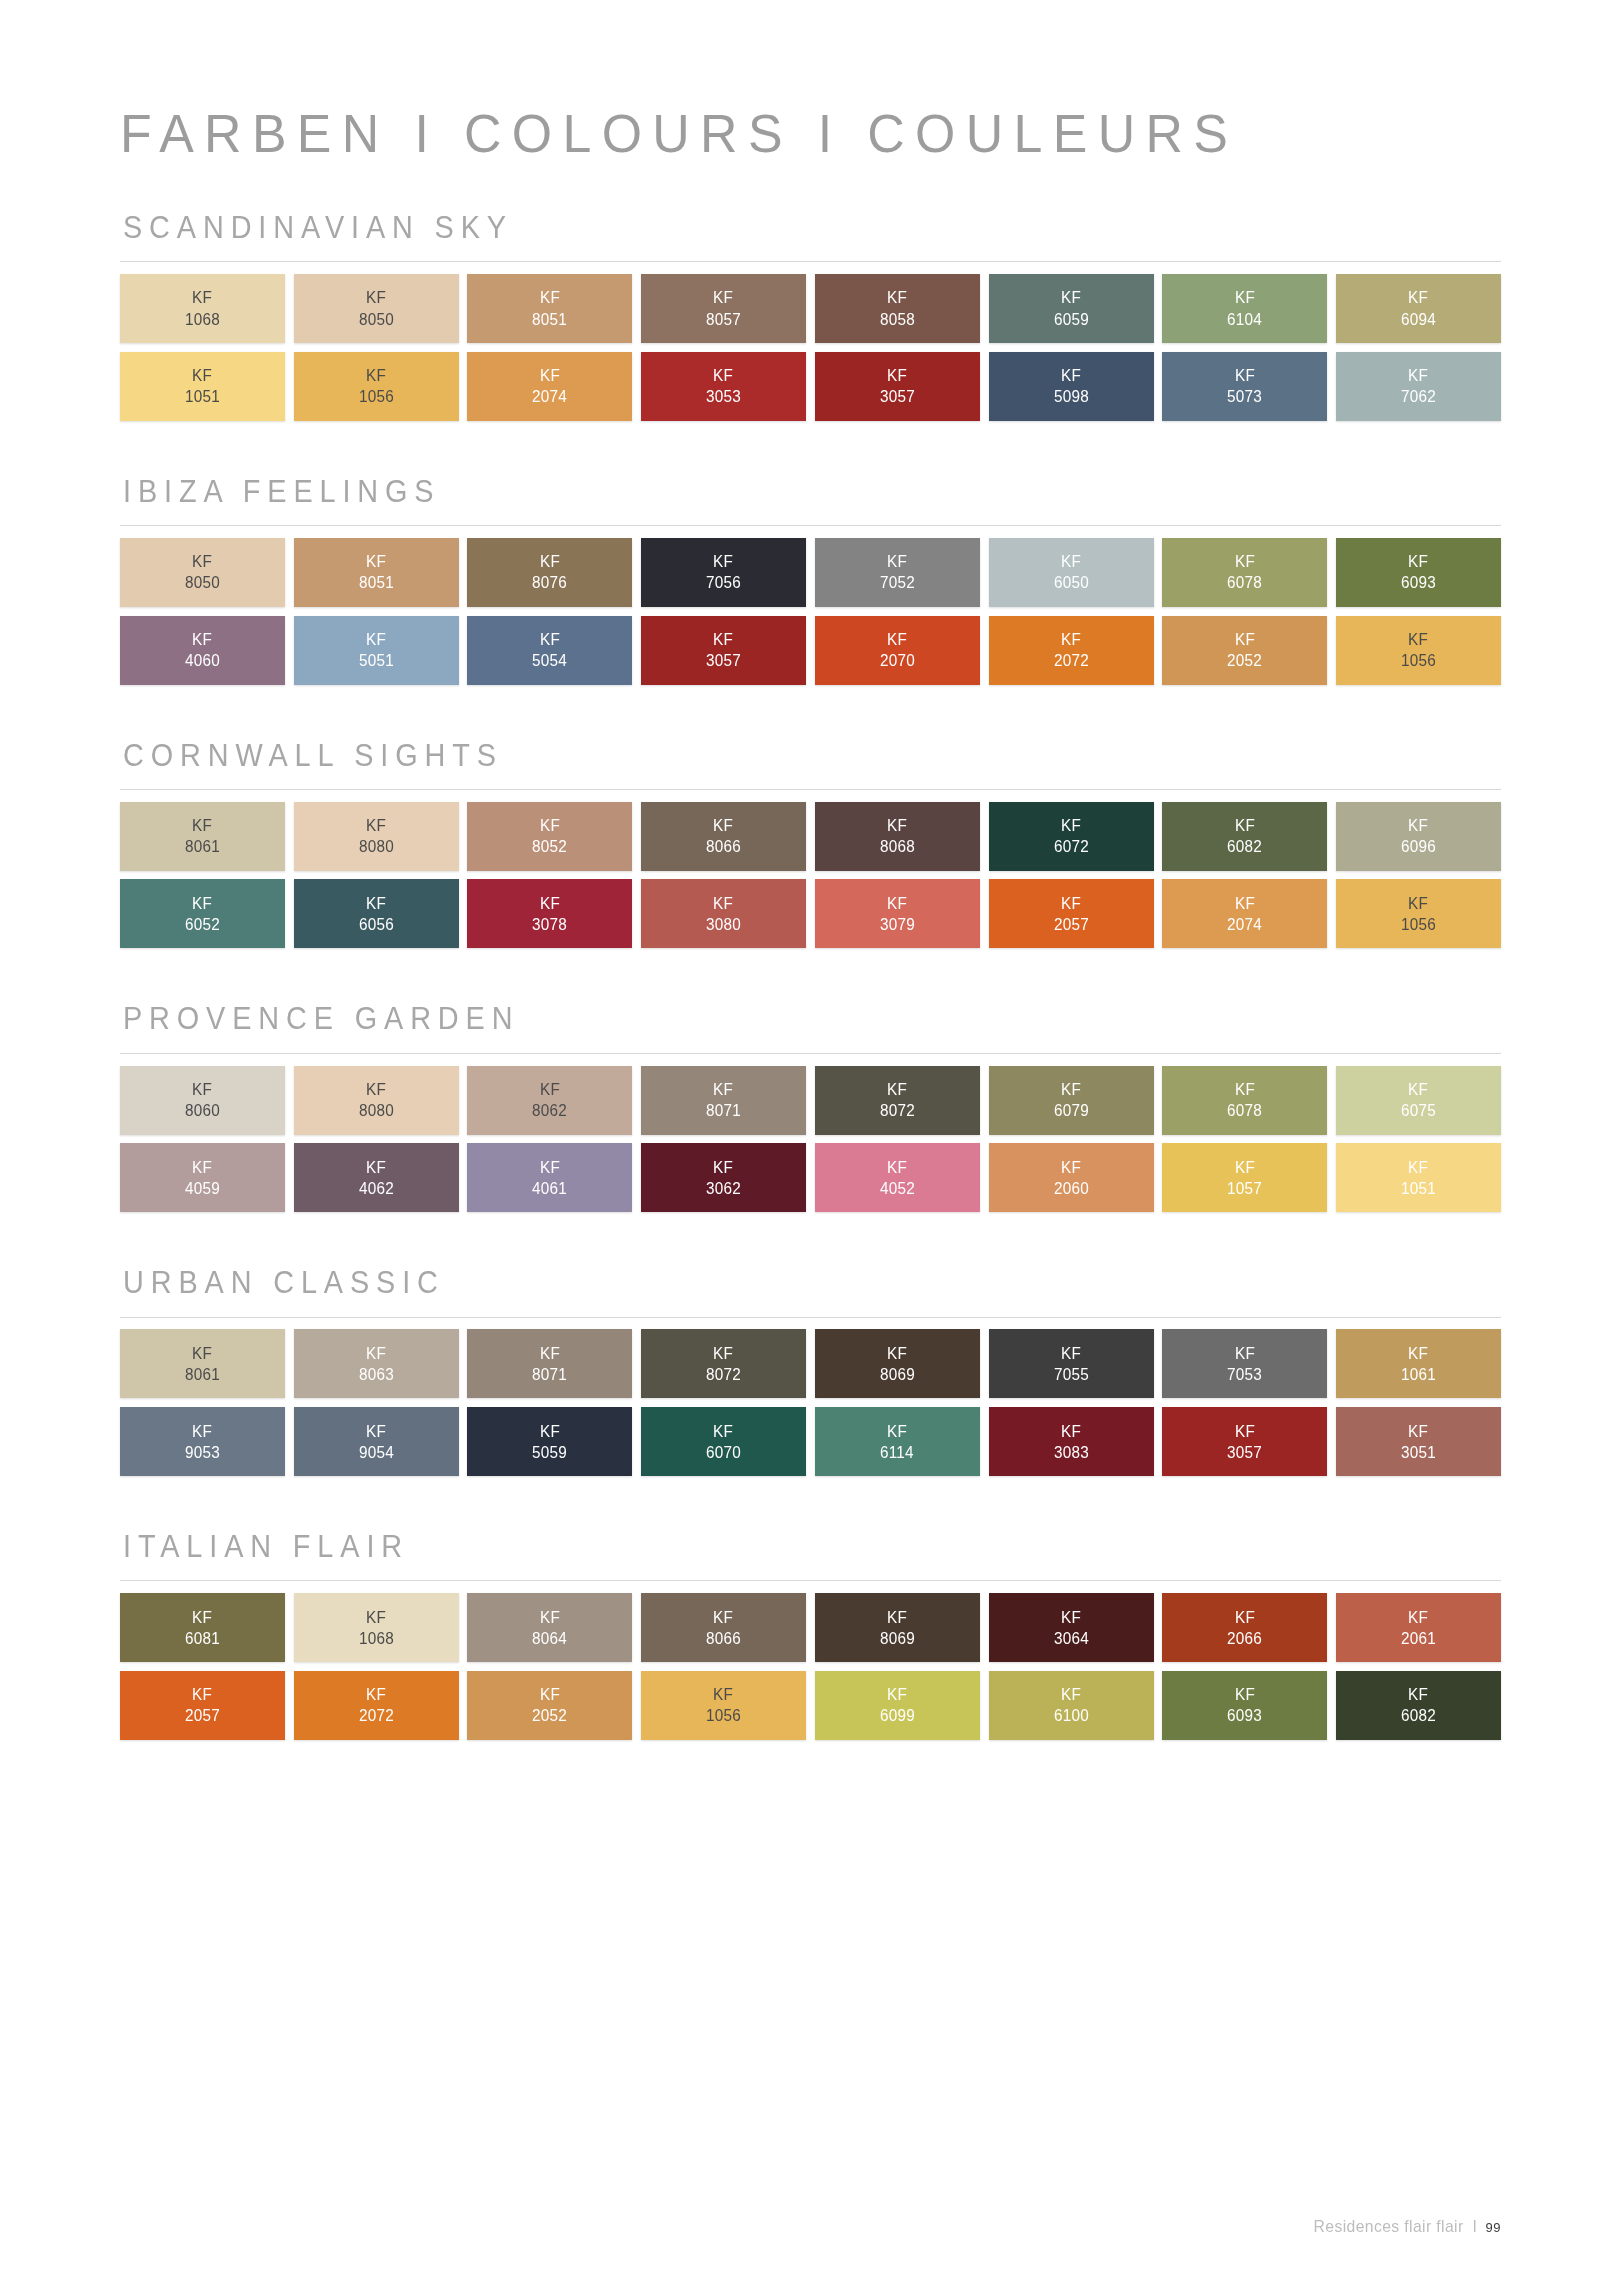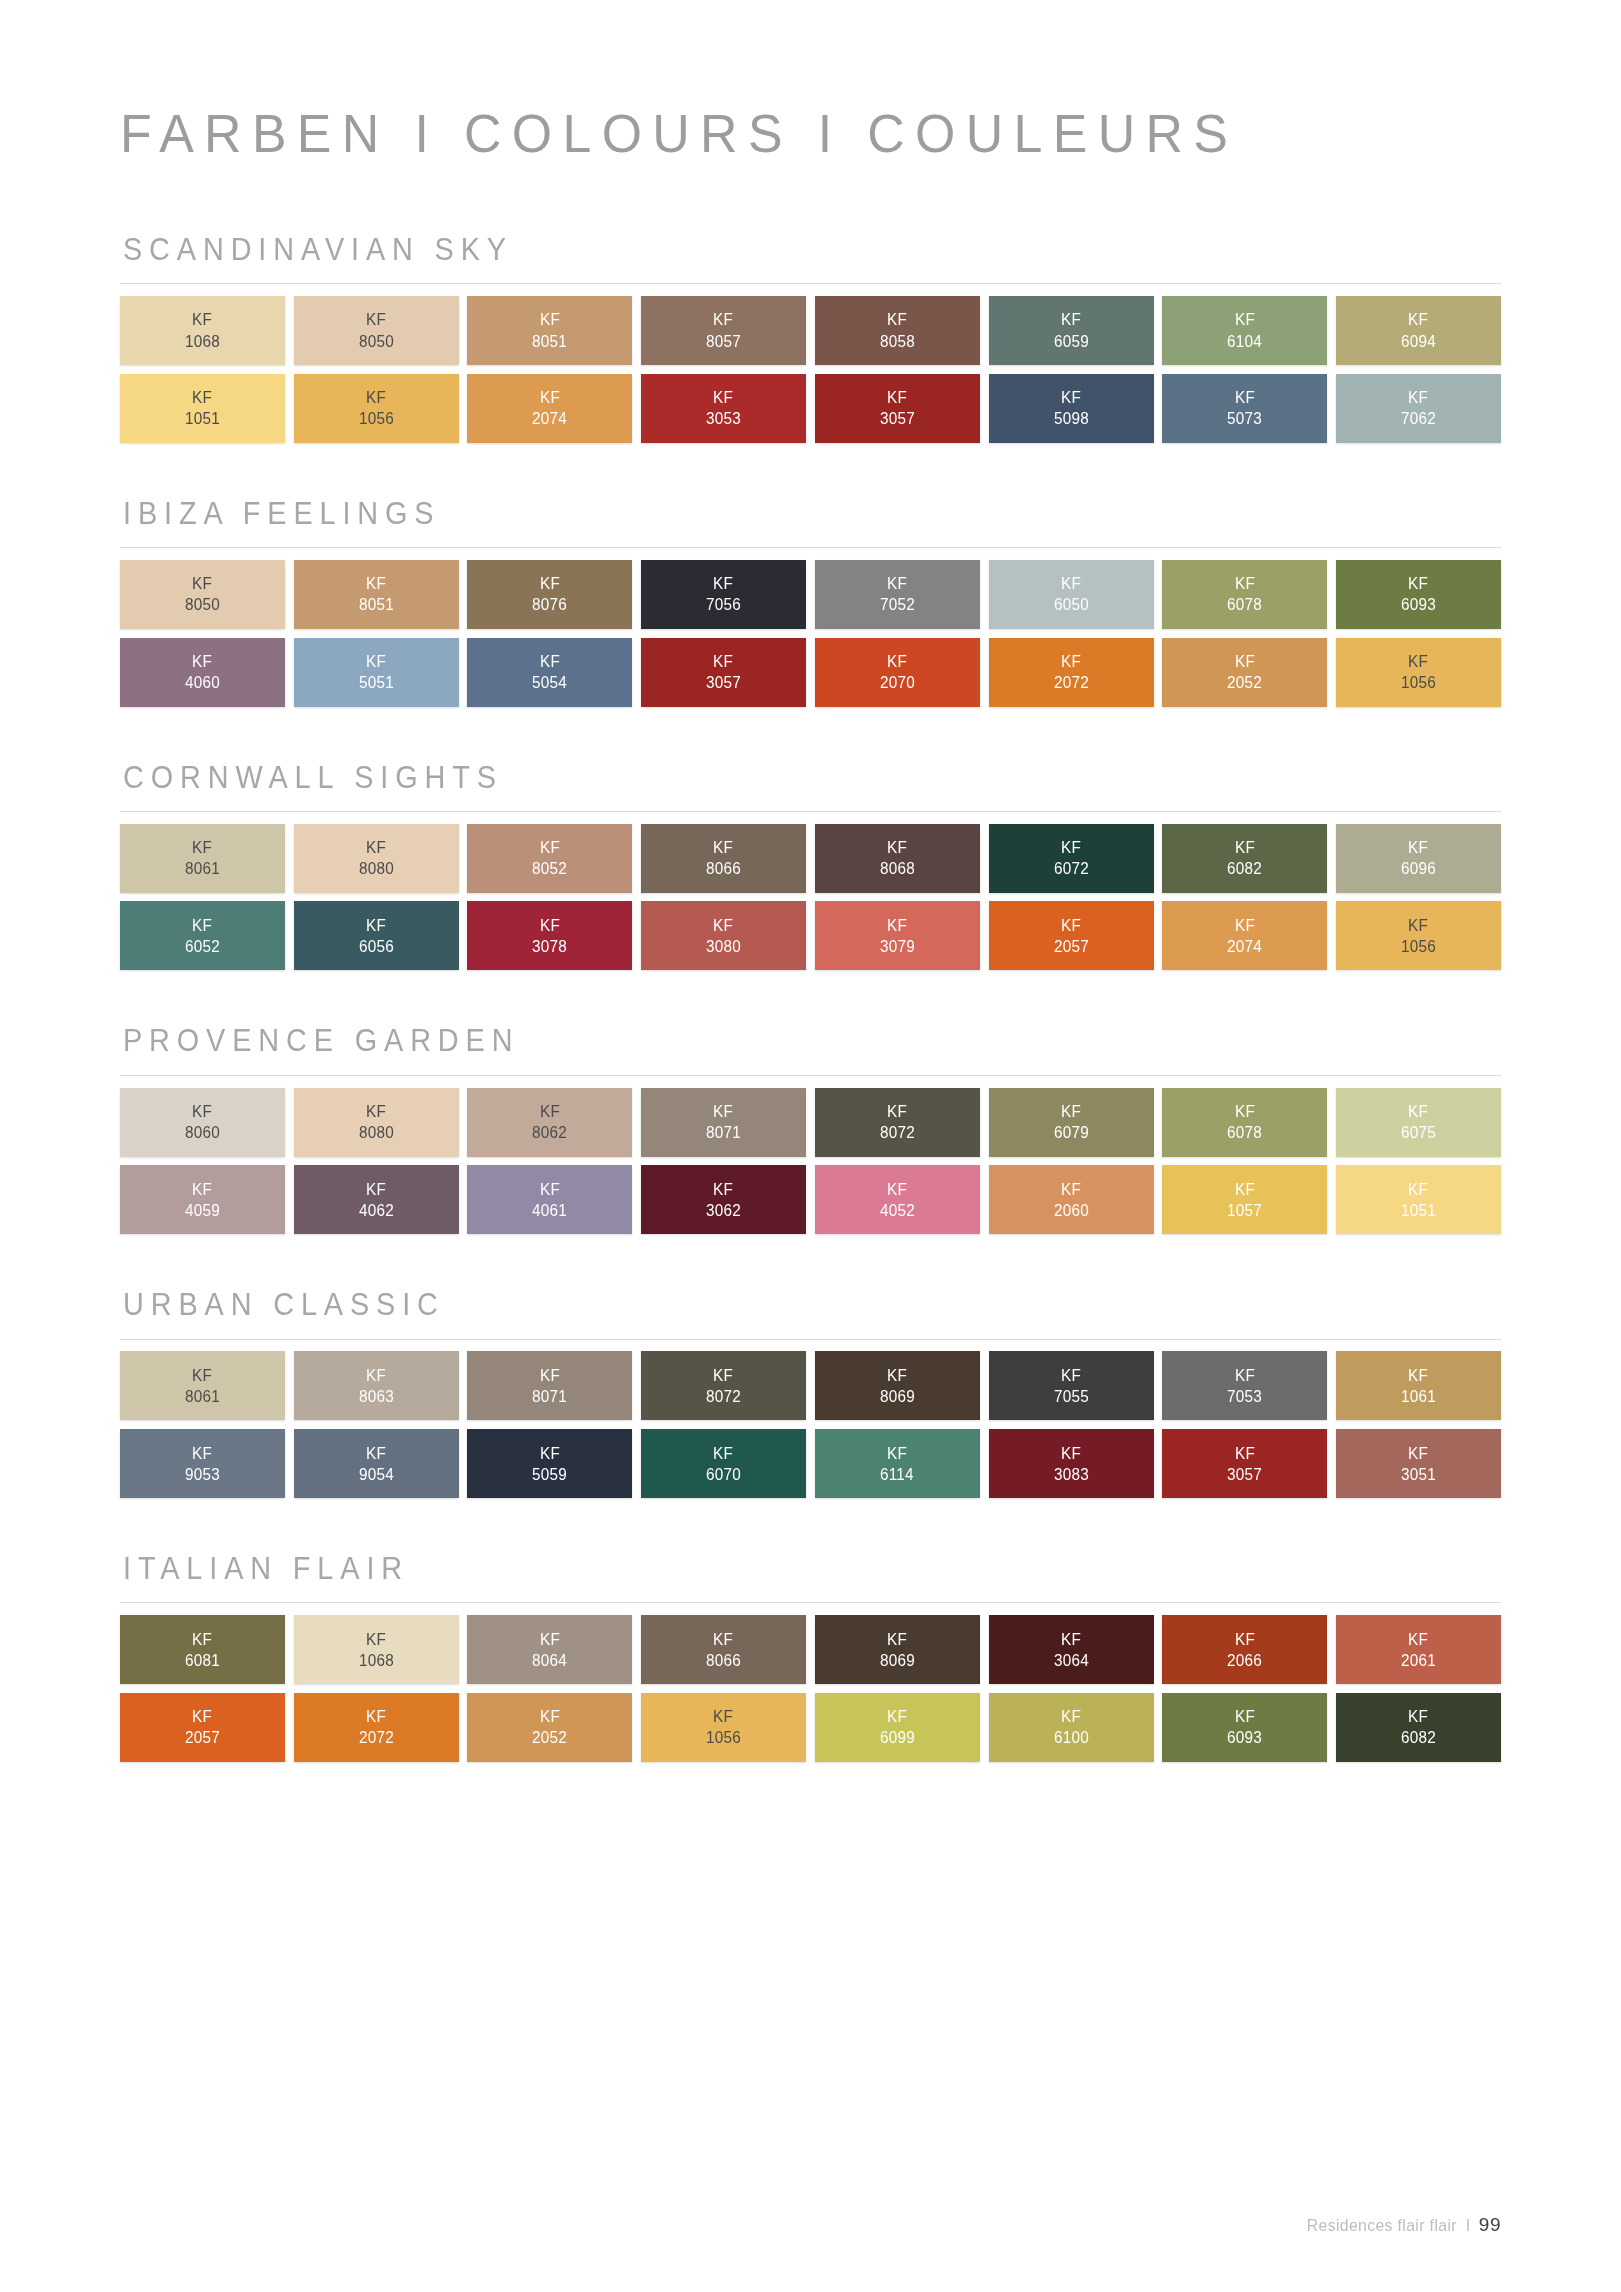--- a/index.html
+++ b/index.html
@@ -34,21 +34,21 @@
     line-height: 1;
     white-space: nowrap;
     transform: scaleX(0.96);
     transform-origin: left center;
   }
 
   
   .section {
     margin-top: 55px;
   }
-  .section.first { margin-top: 74px; }
+  .section.first { margin-top: 52px; }
 
   .section-title {
     margin: 0 0 0 2.9px;
     font-size: 31px;
     font-weight: 300;
     letter-spacing: 7.4px;
     color: #a7a7a7;
     line-height: 1.05;
     white-space: nowrap;
     transform: scaleX(0.93);
@@ -102,21 +102,21 @@
   .footer-brand {
     font-size: 15.7px;
     color: #bdbdbd;
     letter-spacing: 0.4px;
   }
   .footer-sep {
     font-size: 15.7px;
     color: #bdbdbd;
   }
   .footer-page {
-    font-size: 19px;
+    font-size: 13px;
     color: #3d3d3d;
     font-weight: 400;
     letter-spacing: 0.5px;
     margin-top: 28px;
   }
 </style>
 </head>
 <body>
 
 <div class="page">

